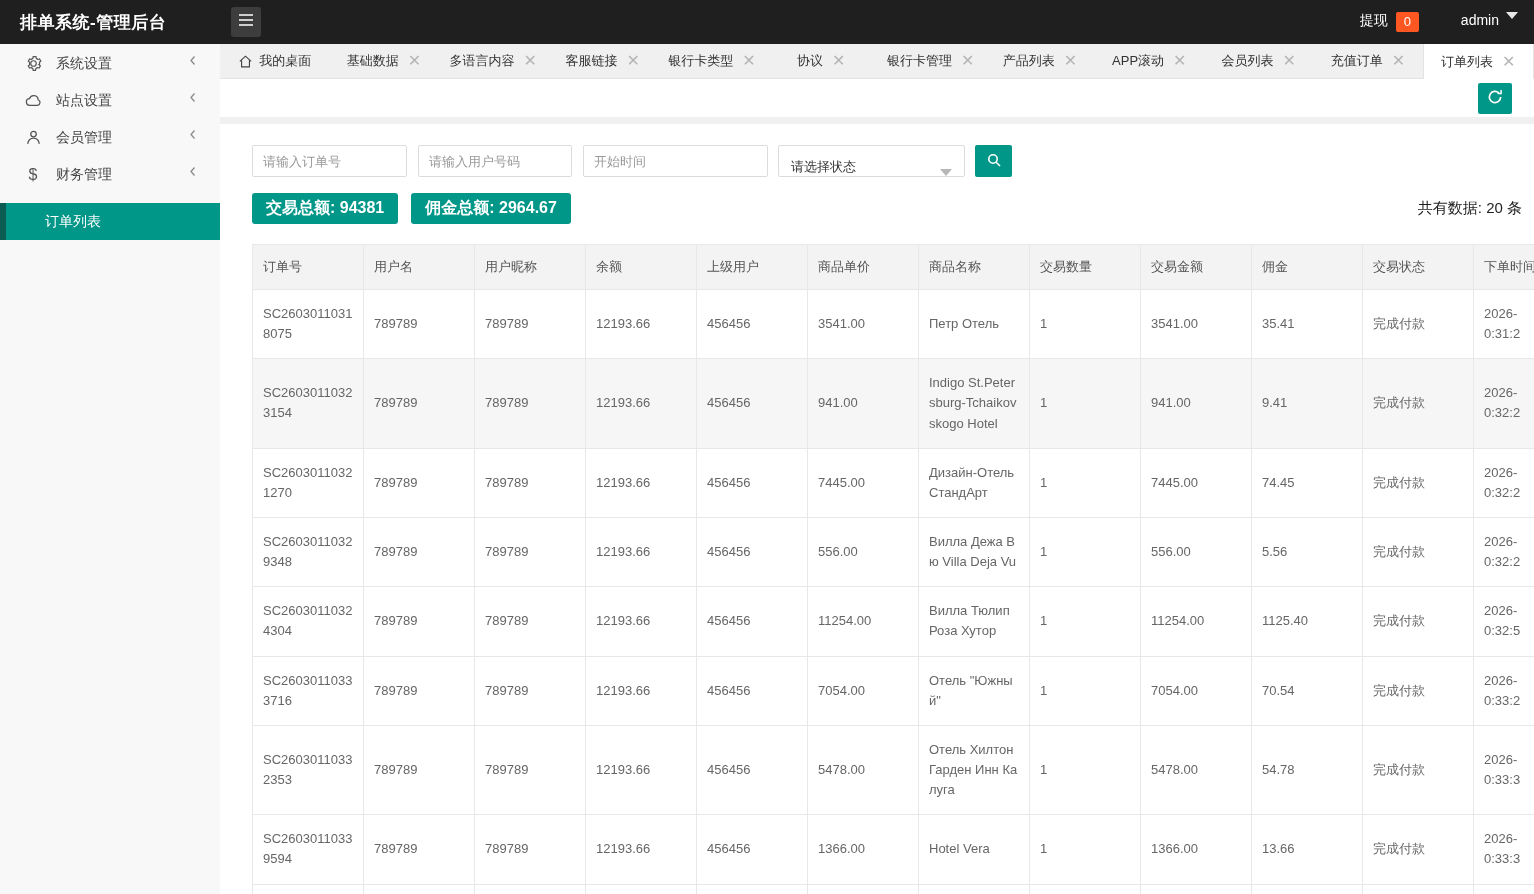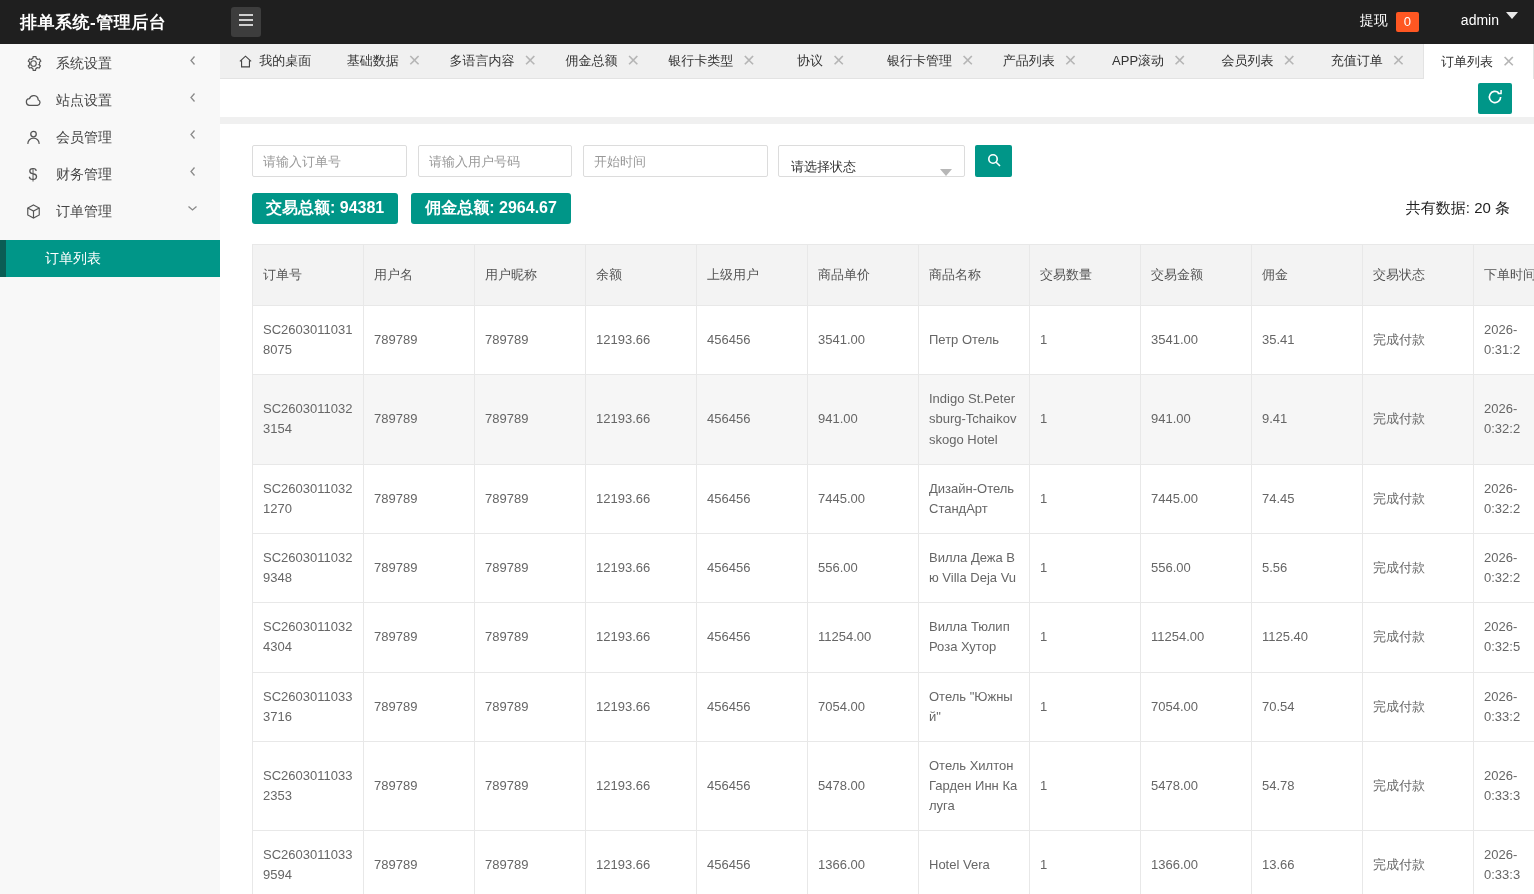--- a/index.html
+++ b/index.html
@@ -58,26 +58,26 @@
     display:flex; align-items:flex-end; padding:0 12px; font-size:13px; color:#333; cursor:pointer; background:#fff; }
   .sel-arrow { margin-left:auto; width:0; height:0;
     border-left:6px solid transparent; border-right:6px solid transparent; border-top:7px solid #b7b7b7; }
   .search-btn { width:37px; height:32px; margin-left:10px; background:#009688; border:none; border-radius:2px;
     display:flex; align-items:center; justify-content:center; cursor:pointer; }
   
   .summary-row { display:flex; align-items:center; margin-top:16px; }
   .stat-btn { background:#009688; color:#fff; border:none; border-radius:3px; height:31px;
     padding:0 14px; font-size:16px; font-weight:bold; margin-right:13px; cursor:pointer;
     font-family:"Liberation Sans",sans-serif; }
-  .record-count { margin-left:auto; margin-right:24px; font-size:15px; color:#1f1f1f; }
+  .record-count { margin-left:auto; margin-right:12px; font-size:15px; color:#1f1f1f; }
   
   .table-wrap { margin-top:20px; width:1282px; overflow:hidden; }
   table { width:1332px; border-collapse:collapse; table-layout:fixed; font-size:13px; color:#666; }
   th { width:111px; background:#f3f3f3; border:1px solid #e8e8e8; font-weight:normal; color:#555;
-    text-align:left; padding:21px 10px; }
+    text-align:left; padding:13px 10px; }
   td { border:1px solid #e8e8e8; padding:14px 10px; word-break:break-all; line-height:1.55;
     vertical-align:middle; background:#fff; }
   tr.hl td { background:#f6f6f6; }
   .t-line { line-height:1.55; }
 </style>
 </head>
 <body>
 
 <div class="header">
   <div class="title">排单系统-管理后台</div>
@@ -144,34 +144,20 @@
         <span class="s-ico">
           <span class="dollar-glyph">$</span>
         </span>
         <span class="s-label">财务管理</span>
         <span class="s-chev">
           <svg width="10" height="11" viewBox="0 0 10 10" fill="none" stroke="#8a8a8a" stroke-width="1.3">
             <path d="M6.5 1L3 5l3.5 4"></path>
           </svg>
         </span>
       </div>
-      <div class="side-item">
-        <span class="s-ico">
-          <svg width="17" height="17" viewBox="0 0 16 16" fill="none" stroke="#555" stroke-width="1.1">
-            <path d="M8 1.8l5.4 2.9v6.6L8 14.2l-5.4-2.9V4.7z"></path>
-            <path d="M2.6 4.7L8 7.6l5.4-2.9M8 7.6v6.6"></path>
-          </svg>
-        </span>
-        <span class="s-label">订单管理</span>
-        <span class="s-chev">
-          <svg width="11" height="10" viewBox="0 0 10 10" fill="none" stroke="#8a8a8a" stroke-width="1.3">
-            <path d="M1 3.5L5 7l4-3.5"></path>
-          </svg>
-        </span>
-      </div>
       <div class="side-sub active">
         <span>订单列表</span>
       </div>
     </div>
 
   <div class="main">
     <div class="tabbar" id="tabbar">
         <div class="tab">
           <span class="t-home">
             <svg width="15" height="15" viewBox="0 0 16 16" fill="none" stroke="#444" stroke-width="1.2">
@@ -182,21 +168,21 @@
         </div>
         <div class="tab">
           <span>基础数据</span>
           <span class="t-close">✕</span>
         </div>
         <div class="tab">
           <span>多语言内容</span>
           <span class="t-close">✕</span>
         </div>
         <div class="tab">
-          <span>佣金总额</span>
+          <span>客服链接</span>
           <span class="t-close">✕</span>
         </div>
         <div class="tab">
           <span>银行卡类型</span>
           <span class="t-close">✕</span>
         </div>
         <div class="tab">
           <span>协议</span>
           <span class="t-close">✕</span>
         </div>

